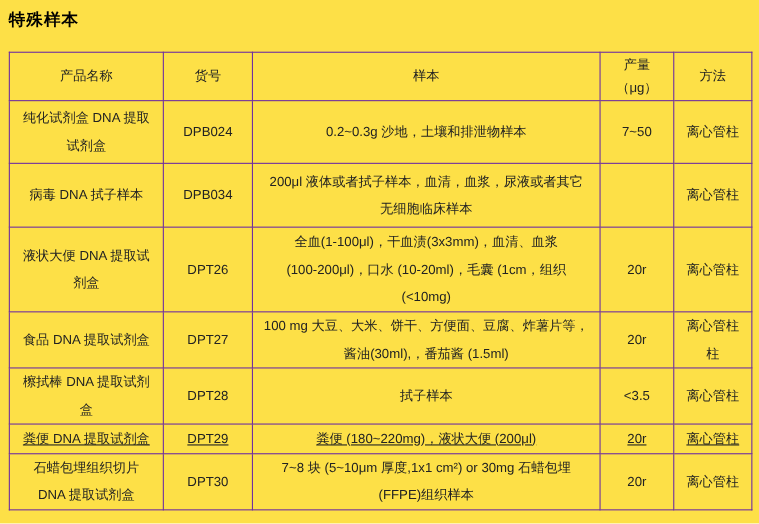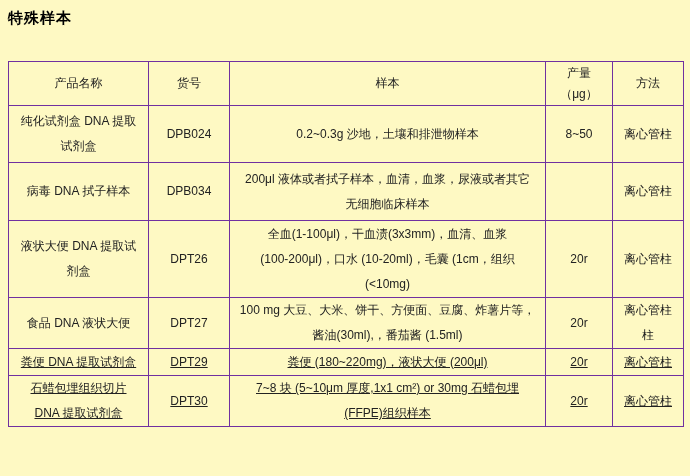--- a/index.html
+++ b/index.html
@@ -8,35 +8,35 @@
     background: #ffffff;
     width: 690px;
     height: 476px;
     font-family: "Liberation Sans", "DejaVu Sans", sans-serif;
     color: #222222;
   }
   .page {
     width: 690px;
     height: 476px;
     overflow: hidden;
-    background: #fef9c3;
+    background: #fde047;
   }
   .title {
     font-size: 15px;
     font-weight: bold;
     color: #000000;
     margin: 0;
     padding: 9px 0 0 8px;
     letter-spacing: 1px;
   }
   table.spec {
     border-collapse: collapse;
     table-layout: fixed;
     width: 675px;
-    margin: 33px 0 0 8px;
+    margin: 19px 0 0 8px;
   }
   table.spec col.c1 { width: 140px; }
   table.spec col.c2 { width: 81px; }
   table.spec col.c3 { width: 316px; }
   table.spec col.c4 { width: 67px; }
   table.spec col.c5 { width: 71px; }
   table.spec th, table.spec td {
     border: 1px solid #7030A0;
     text-align: center;
     vertical-align: middle;
@@ -52,21 +52,21 @@
   table.spec td {
     line-height: 25px;
   }
   tr.hdr  { height: 44px; }
   tr.r0   { height: 57px; }
   tr.r1   { height: 58px; }
   tr.r2   { height: 77px; }
   tr.r3   { height: 50px; }
   tr.r4   { height: 50px; }
   tr.r5   { height: 27px; text-decoration: underline; }
-  tr.r6   { height: 51px; text-decoration: underline; }
+  tr.r6   { height: 51px; }
 </style>
 </head>
 <body>
 
 <div class="page">
 
   <h1 class="title">特殊样本</h1>
 
   <table class="spec">
     <colgroup>
@@ -84,21 +84,21 @@
         <th>产量
 （μg）</th>
         <th>方法</th>
       </tr>
 
       <tr class="r0">
         <td>纯化试剂盒 DNA 提取
 试剂盒</td>
         <td>DPB024</td>
         <td>0.2~0.3g 沙地，土壤和排泄物样本</td>
-        <td>8~50</td>
+        <td>7~50</td>
         <td>离心管柱</td>
       </tr>
 
       <tr class="r1">
         <td>病毒 DNA 拭子样本</td>
         <td>DPB034</td>
         <td>200μl 液体或者拭子样本，血清，血浆，尿液或者其它
 无细胞临床样本</td>
         <td></td>
         <td>离心管柱</td>
@@ -109,29 +109,37 @@
 剂盒</td>
         <td>DPT26</td>
         <td>全血(1-100μl)，干血渍(3x3mm)，血清、血浆
 (100-200μl)，口水 (10-20ml)，毛囊 (1cm，组织
 (&lt;10mg)</td>
         <td>20r</td>
         <td>离心管柱</td>
       </tr>
 
       <tr class="r3">
-        <td>食品 DNA 液状大便</td>
+        <td>食品 DNA 提取试剂盒</td>
         <td>DPT27</td>
         <td>100 mg 大豆、大米、饼干、方便面、豆腐、炸薯片等，
 酱油(30ml),，番茄酱 (1.5ml)</td>
         <td>20r</td>
         <td>离心管柱
 柱</td>
       </tr>
 
+      <tr class="r4">
+        <td>檫拭棒 DNA 提取试剂
+盒</td>
+        <td>DPT28</td>
+        <td>拭子样本</td>
+        <td>&lt;3.5</td>
+        <td>离心管柱</td>
+      </tr>
 
       <tr class="r5">
         <td>粪便 DNA 提取试剂盒</td>
         <td>DPT29</td>
         <td>粪便 (180~220mg)，液状大便 (200μl)</td>
         <td>20r</td>
         <td>离心管柱</td>
       </tr>
 
       <tr class="r6">

